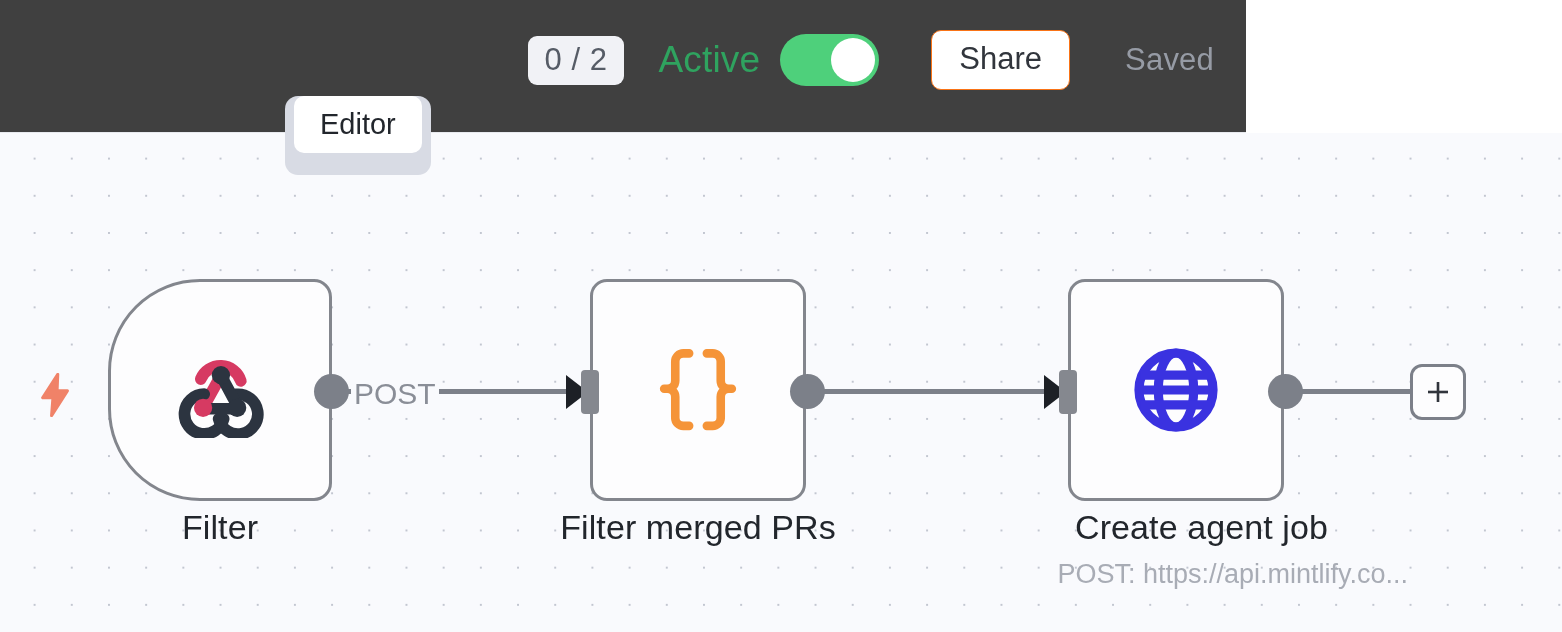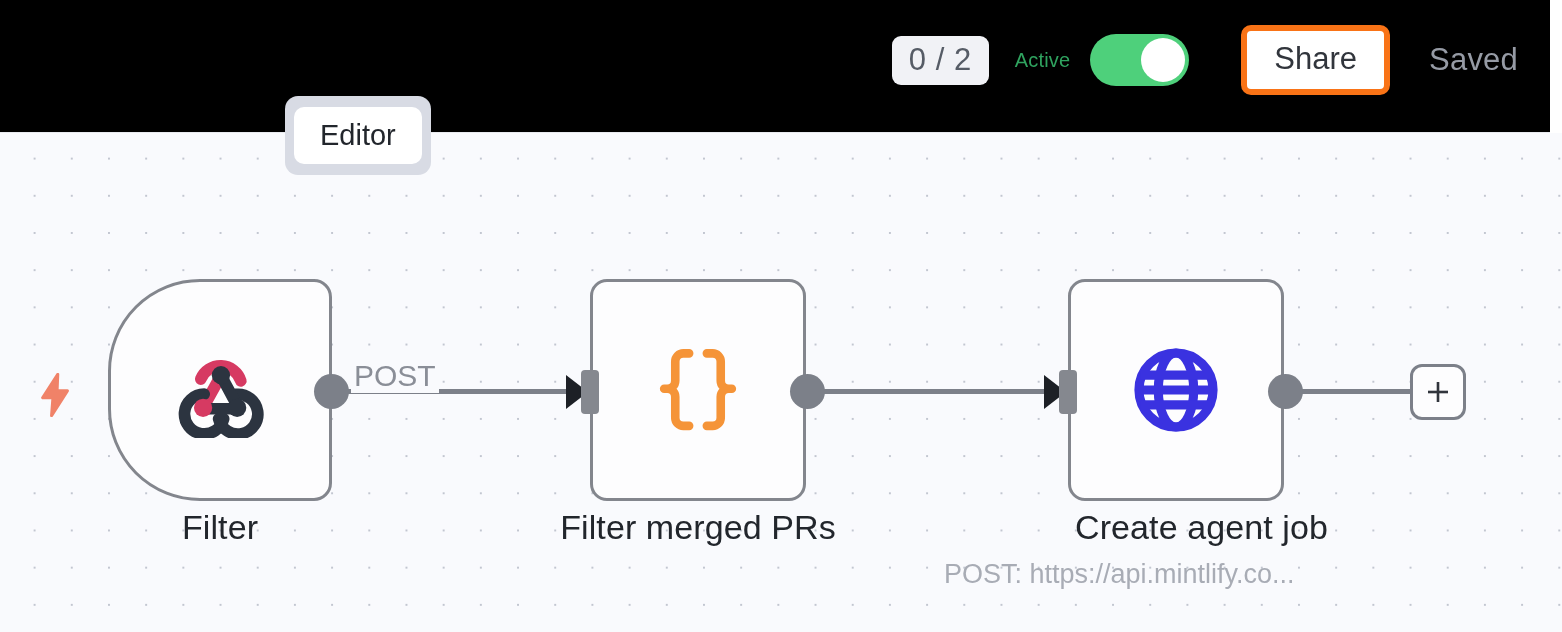--- a/index.html
+++ b/index.html
@@ -13,23 +13,23 @@
     position: relative;
     overflow: hidden;
     font-family: "Liberation Sans", sans-serif;
     -webkit-font-smoothing: antialiased;
   }
 
   
   .header {
     position: absolute;
     left: 0; top: 0;
-    width: 1550px;
+    width: 1246px;
     height: 133px;
-    background: #000000;
+    background: #404040;
     border-bottom: 1px solid #e8eaef;
     box-sizing: border-box;
     z-index: 5;
   }
   .header-right {
     position: absolute;
     right: 32px;
     top: 0;
     height: 120px;
     display: flex;
@@ -40,22 +40,22 @@
     background: #f1f2f6;
     color: #565c66;
     font-size: 31px;
     border-radius: 9px;
     padding: 8px 17px 10px 17px;
     line-height: 1;
     letter-spacing: 0.5px;
   }
   .active-label {
     color: #2fa35f;
-    font-size: 20px;
-    margin-left: 26px;
+    font-size: 37px;
+    margin-left: 34px;
     letter-spacing: 0.2px;
   }
   .toggle {
     margin-left: 20px;
     width: 99px;
     height: 52px;
     border-radius: 26px;
     background: #4ed07b;
     position: relative;
     cursor: pointer;
@@ -64,50 +64,51 @@
     position: absolute;
     right: 4px;
     top: 4px;
     width: 44px;
     height: 44px;
     border-radius: 50%;
     background: #ffffff;
   }
   .share-btn {
     margin-left: 52px;
-    border: 6px solid #f97316;
+    border: 1px solid #f97316;
     border-radius: 10px;
     background: #ffffff;
     color: #31353c;
     font-size: 31px;
     padding: 12px 27px 15px 27px;
     line-height: 1;
     cursor: pointer;
     font-family: "Liberation Sans", sans-serif;
   }
   .saved-label {
-    margin-left: 39px;
+    margin-left: 55px;
     color: #969ba5;
     font-size: 31px;
     letter-spacing: 0.2px;
   }
 
   
   .tabbar {
     position: absolute;
     left: 285px;
     top: 96px;
     height: 79px;
     background: #d8dbe4;
     border-radius: 13px;
     display: flex;
     align-items: center;
     padding: 0 9px;
     z-index: 6;
     box-sizing: border-box;
+    flex-direction: column;
   }
   .tab {
     font-size: 29px;
     color: #5d626c;
     padding: 14px 26px;
     border-radius: 10px;
     cursor: pointer;
     line-height: 1;
     white-space: nowrap;
   }
@@ -180,21 +181,21 @@
   .node-label {
     position: absolute;
     text-align: center;
     font-size: 34px;
     color: #22262c;
     white-space: nowrap;
     letter-spacing: 0.1px;
   }
   .node-sublabel {
     position: absolute;
-    text-align: left;
+    text-align: right;
     font-size: 27px;
     color: #a8acb5;
     white-space: nowrap;
   }
   .edge-label {
     position: absolute;
     font-size: 30px;
     color: #8a8e97;
     background: #f9fafd;
     padding: 0 3px;
@@ -240,21 +241,21 @@
 <div class="canvas">
 
   <div class="bolt" style="left:38px; top:240px;">
     <svg width="34" height="44" viewBox="0 0 24 32" fill="none">
       <path d="M14 1 L3 18 L10.5 18 L9.5 31 L21 13 L13.5 13 Z" fill="#f08268" stroke="#f08268" stroke-width="2.2" stroke-linejoin="round"></path>
     </svg>
   </div>
 
   <div class="edge" style="left:345px; top:256px; width:245px;"></div>
   <div class="arrowhead" style="left:566px; top:242px;"></div>
-  <div class="edge-label" style="left:351px; top:226px;">POST</div>
+  <div class="edge-label" style="left:351px; top:244px;">POST</div>
 
   <div class="edge" style="left:808px; top:256px; width:260px;"></div>
   <div class="arrowhead" style="left:1044px; top:242px;"></div>
 
   <div class="edge" style="left:1288px; top:256px; width:132px;"></div>
 
   <div class="node trigger" style="left:108px; top:146px; width:224px; height:222px;">
     <svg width="92" height="96" viewBox="0 0 40 42">
 
       <path d="M11.6 16.2 A9.3 9.3 0 0 1 29.1 17.0" stroke="#d63a62" stroke-width="5.1" fill="none" stroke-linecap="round"></path>

